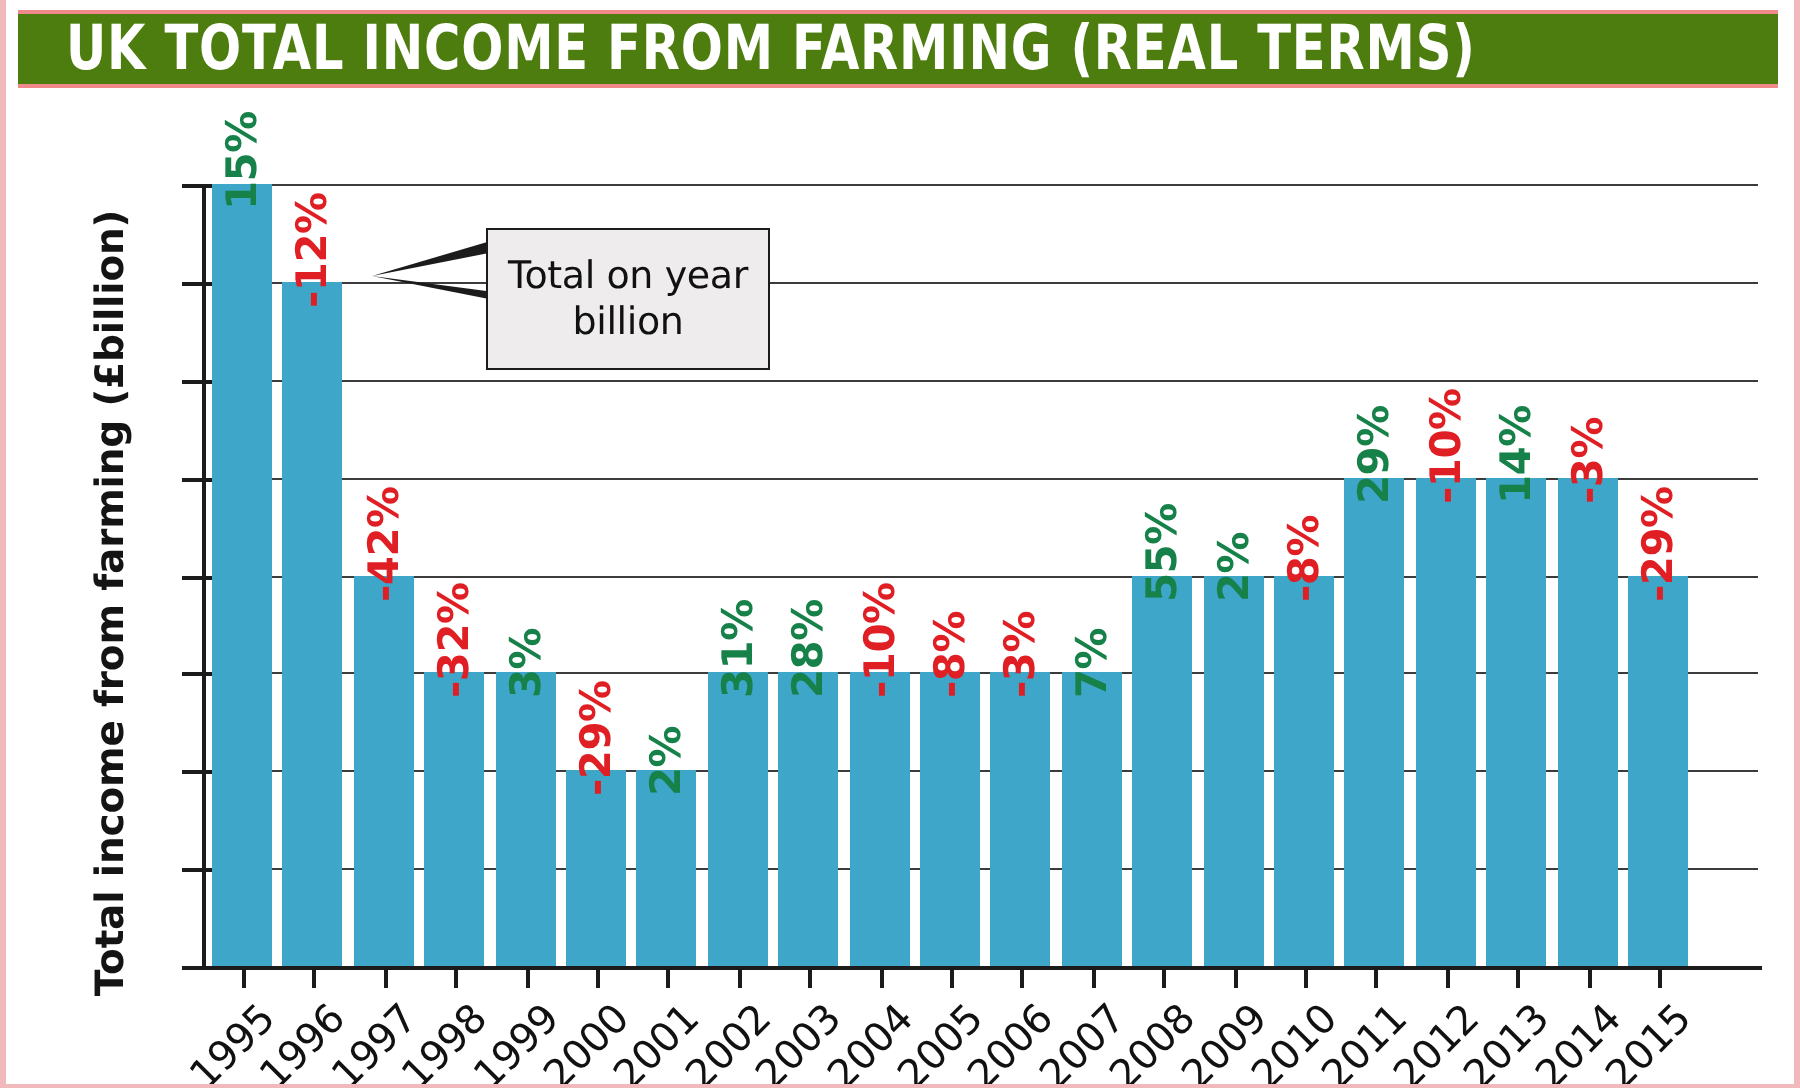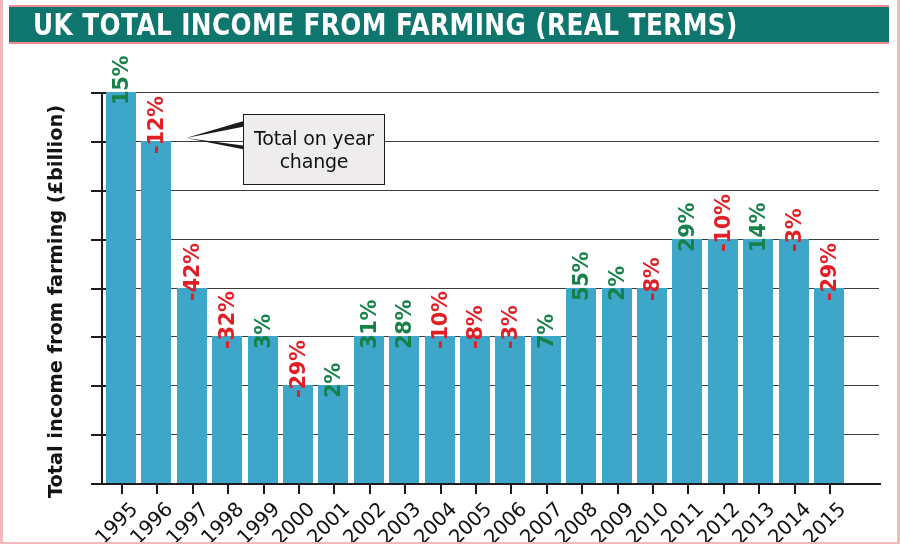--- a/index.html
+++ b/index.html
@@ -24,21 +24,21 @@
     border-bottom: 2px solid #f2b9bd;
   }
 
   
   #banner {
     position: absolute;
     left: 6px;
     top: 5px;
     width: 880px;
     height: 39px;
-    background: #0f766e;
+    background: #4d7c0f;
     border-top: 2px solid #f0888c;
     border-bottom: 2px solid #f0888c;
     box-sizing: border-box;
   }
   #banner-title {
     position: absolute;
     left: 24px;
     top: 50%;
     transform: translateY(-52%) scaleX(0.80);
     transform-origin: left center;
@@ -204,21 +204,21 @@
   <div id="callout-leader" style="z-index: 30;">
     <svg width="66" height="36" viewBox="0 0 66 36">
       <polygon points="3,20 64,2 64,8" fill="#1b1b1b"></polygon>
       <polygon points="3,20 64,28 64,32" fill="#1b1b1b"></polygon>
     </svg>
   </div>
 
   <div id="callout-box" style="z-index: 30;">
     <div id="callout-text">
       <span>Total on year</span><br>
-      <span>change</span>
+      <span>billion</span>
     </div>
   </div>
 
 <div class="ytick-mark" style="top: 483px;"></div>
     <div class="ytick-mark" style="top: 434.125px;"></div>
     <div class="ytick-mark" style="top: 385.25px;"></div>
     <div class="ytick-mark" style="top: 336.375px;"></div>
     <div class="ytick-mark" style="top: 287.5px;"></div>
     <div class="ytick-mark" style="top: 238.625px;"></div>
     <div class="ytick-mark" style="top: 189.75px;"></div>

